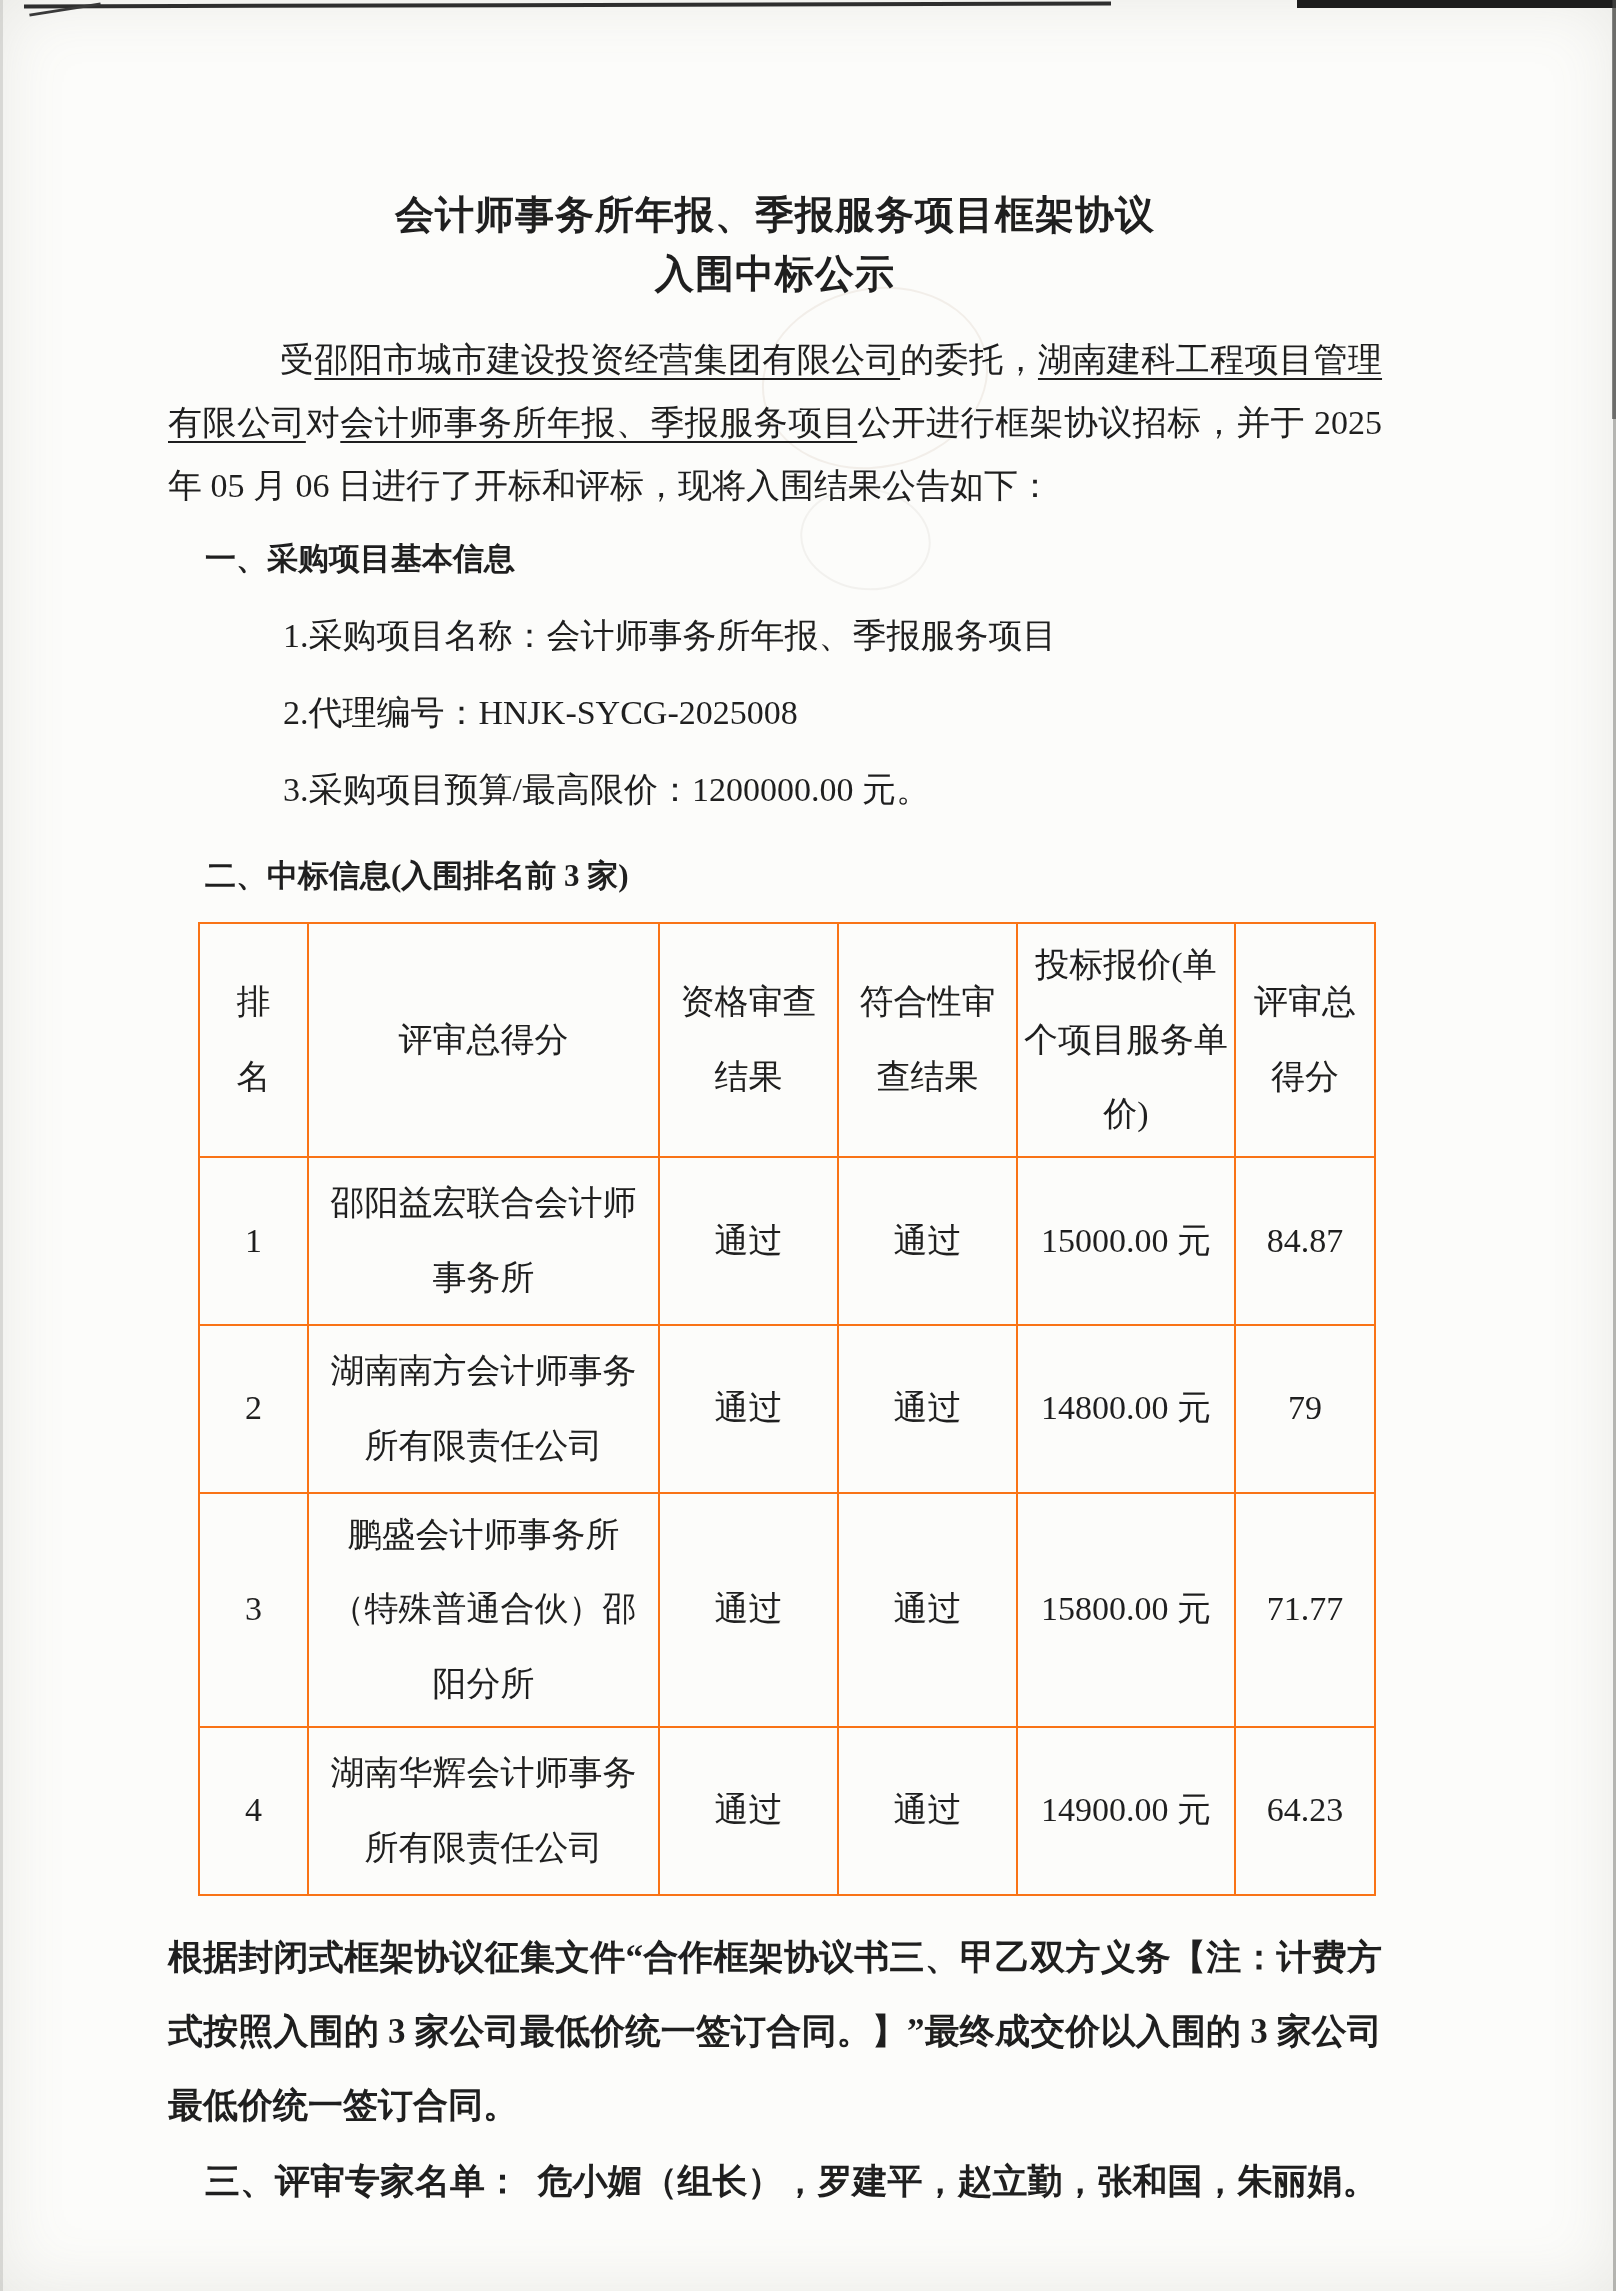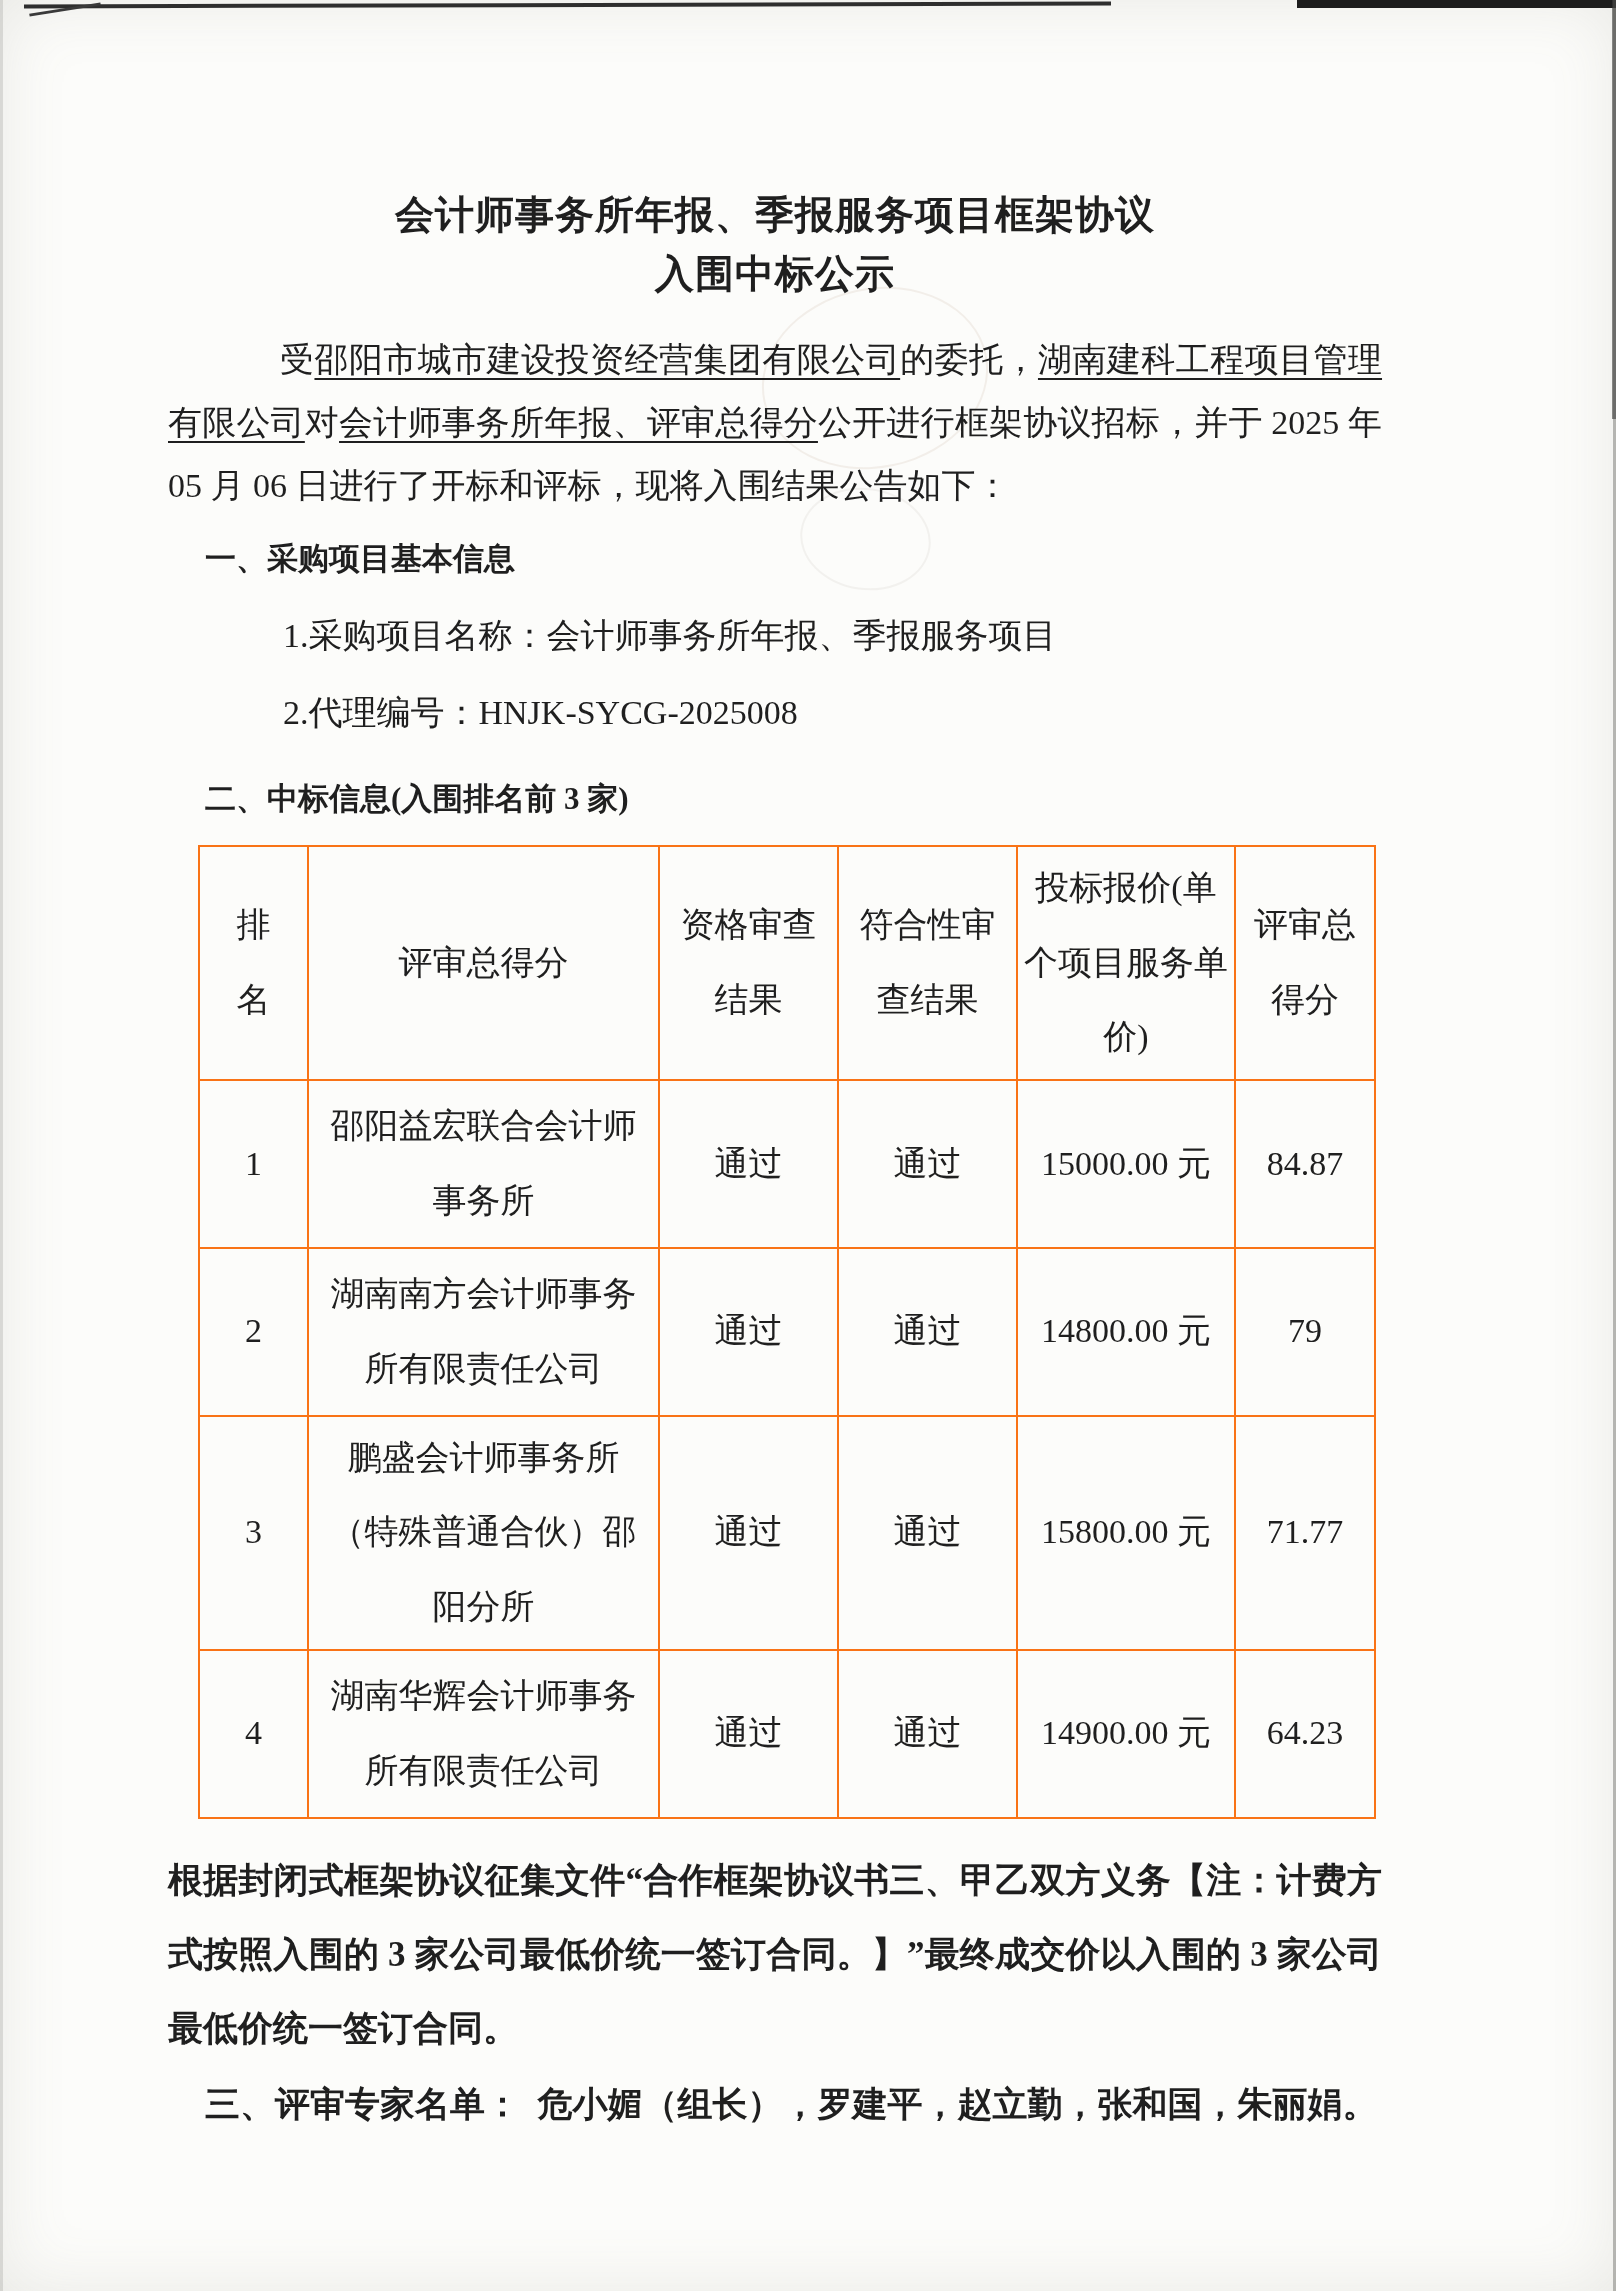--- a/index.html
+++ b/index.html
@@ -100,26 +100,27 @@
   <div class="seal-ghost"></div>
   <div class="seal-ghost2"></div>
 
   <div class="content">
 
     <div class="title">
       <div>会计师事务所年报、季报服务项目框架协议</div>
       <div>入围中标公示</div>
     </div>
 
-    <p class="intro"><span>受</span><span class="u">邵阳市城市建设投资经营集团有限公司</span><span>的委托，</span><span class="u">湖南建科工程项目管理有限公司</span><span>对</span><span class="u">会计师事务所年报、评审总得分</span><span>公开进行框架协议招标，并于 2025 年 05 月 06 日进行了开标和评标，现将入围结果公告如下：</span></p>
+    <p class="intro"><span>受</span><span class="u">邵阳市城市建设投资经营集团有限公司</span><span>的委托，</span><span class="u">湖南建科工程项目管理有限公司</span><span>对</span><span class="u">会计师事务所年报、季报服务项目</span><span>公开进行框架协议招标，并于 2025 年 05 月 06 日进行了开标和评标，现将入围结果公告如下：</span></p>
 
     <h2 class="sec">一、采购项目基本信息</h2>
 
     <p class="item">1.采购项目名称：会计师事务所年报、季报服务项目</p>
     <p class="item">2.代理编号：HNJK-SYCG-2025008</p>
+    <p class="item">3.采购项目预算/最高限价：1200000.00 元。</p>
 
     <h2 class="sec sec2">二、中标信息(入围排名前 3 家)</h2>
 
     <table class="bid">
       <colgroup>
         <col style="width:109px">
           <col style="width:351px">
           <col style="width:179px">
         <col style="width:179px">
           <col style="width:218px">

